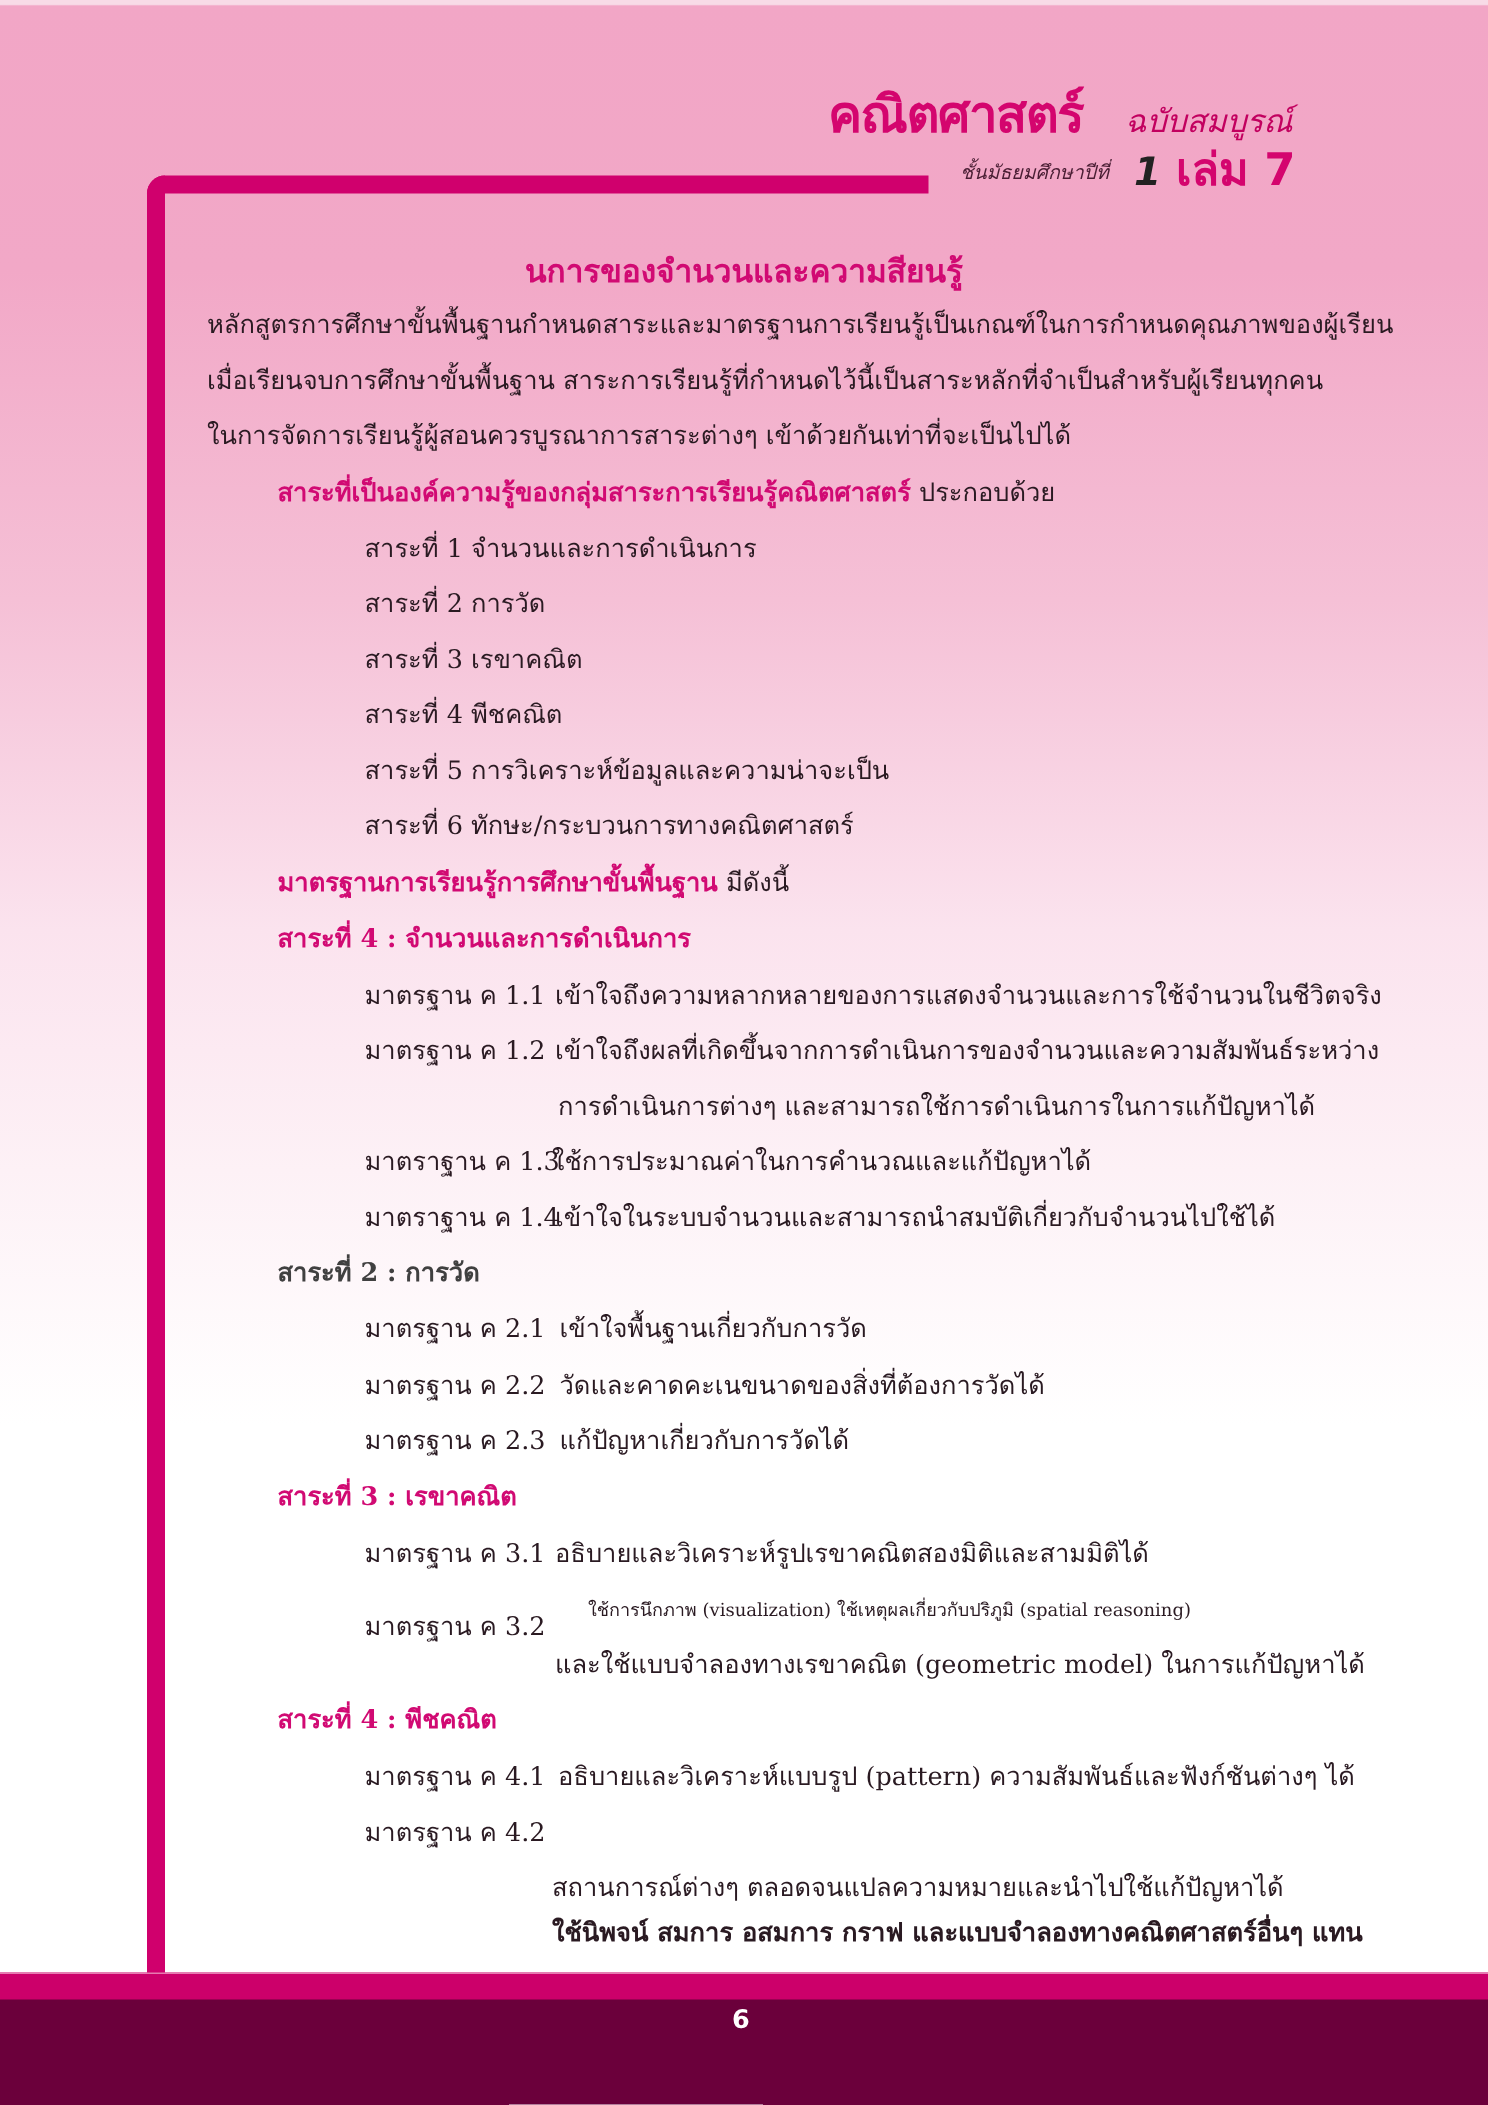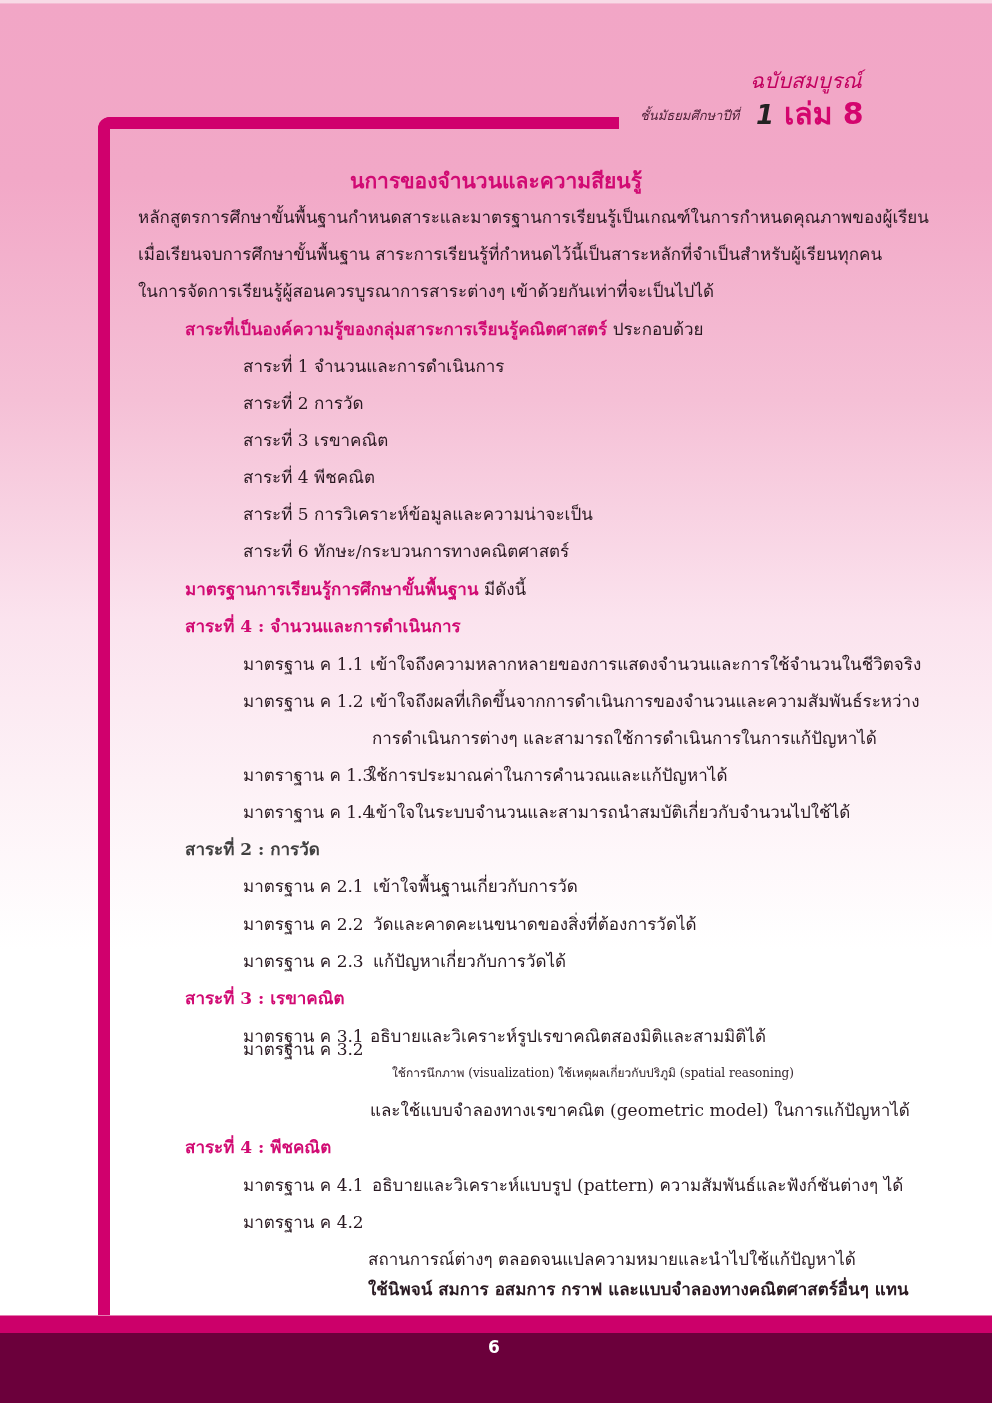--- a/index.html
+++ b/index.html
@@ -122,24 +122,25 @@
       font-size: 21px; line-height: 30px;
       color: #d10a73; font-weight: bold;
     }
   </style>
 </head>
 <body>
 
 <div class="top-strip"></div>
 
 <div class="brand">
+  <span class="brand-main">คณิตศาสตร์</span>
   <span class="brand-sub">ฉบับสมบูรณ์</span>
   <span class="brand-grade">ชั้นมัธยมศึกษาปีที่</span>
   <span class="brand-grade-num">1</span>
-  <span class="brand-volume" style="left:232px;">เล่ม 8</span>
+  <span class="brand-volume" style="left:232px;">เล่ม 7</span>
 </div>
 
 <div class="frame-top"></div>
 <div class="frame-left"></div>
 
 <div class="content">
   <div class="heading">นการของจำนวนและความสียนรู้</div>
 
   <div class="line" style="left:138px; top:204px;">หลักสูตรการศึกษาขั้นพื้นฐานกำหนดสาระและมาตรฐานการเรียนรู้เป็นเกณฑ์ในการกำหนดคุณภาพของผู้เรียน</div>
   <div class="line" style="left:138px; top:241px;">เมื่อเรียนจบการศึกษาขั้นพื้นฐาน      สาระการเรียนรู้ที่กำหนดไว้นี้เป็นสาระหลักที่จำเป็นสำหรับผู้เรียนทุกคน</div>
@@ -175,21 +176,21 @@
   <div class="line" style="left:243px; top:873px;">มาตรฐาน ค 2.1</div>
   <div class="line" style="left:373px; top:873px;">เข้าใจพื้นฐานเกี่ยวกับการวัด</div>
   <div class="line" style="left:243px; top:911px;">มาตรฐาน ค 2.2</div>
   <div class="line" style="left:373px; top:911px;">วัดและคาดคะเนขนาดของสิ่งที่ต้องการวัดได้</div>
   <div class="line" style="left:243px; top:948px;">มาตรฐาน ค 2.3</div>
   <div class="line" style="left:373px; top:948px;">แก้ปัญหาเกี่ยวกับการวัดได้</div>
 
   <div class="line pink" style="left:185px; top:985px;">สาระที่ 3 : เรขาคณิต</div>
   <div class="line" style="left:243px; top:1023px;">มาตรฐาน ค 3.1</div>
   <div class="line" style="left:370px; top:1023px;">อธิบายและวิเคราะห์รูปเรขาคณิตสองมิติและสามมิติได้</div>
-  <div class="line" style="left:243px; top:1036px;">มาตรฐาน ค 3.2</div>
+  <div class="line" style="left:243px; top:1072px;">มาตรฐาน ค 3.2</div>
   <div class="line" style="left:392px; top:1060px; font-size:12px;">ใช้การนึกภาพ (visualization) ใช้เหตุผลเกี่ยวกับปริภูมิ (spatial reasoning)</div>
   <div class="line" style="left:370px; top:1097px;">และใช้แบบจำลองทางเรขาคณิต (geometric model) ในการแก้ปัญหาได้</div>
 
   <div class="line pink" style="left:185px; top:1134px;">สาระที่ 4 : พีชคณิต</div>
   <div class="line" style="left:243px; top:1172px;">มาตรฐาน ค 4.1</div>
   <div class="line" style="left:372px; top:1172px;">อธิบายและวิเคราะห์แบบรูป (pattern) ความสัมพันธ์และฟังก์ชันต่างๆ ได้</div>
   <div class="line" style="left:243px; top:1209px;">มาตรฐาน ค 4.2</div>
   <div class="line" style="left:368px; top:1276px;font-weight:bold;">ใช้นิพจน์ สมการ อสมการ กราฟ และแบบจำลองทางคณิตศาสตร์อื่นๆ แทน</div>
   <div class="line" style="left:368px; top:1246px;">สถานการณ์ต่างๆ ตลอดจนแปลความหมายและนำไปใช้แก้ปัญหาได้</div>
 </div>

